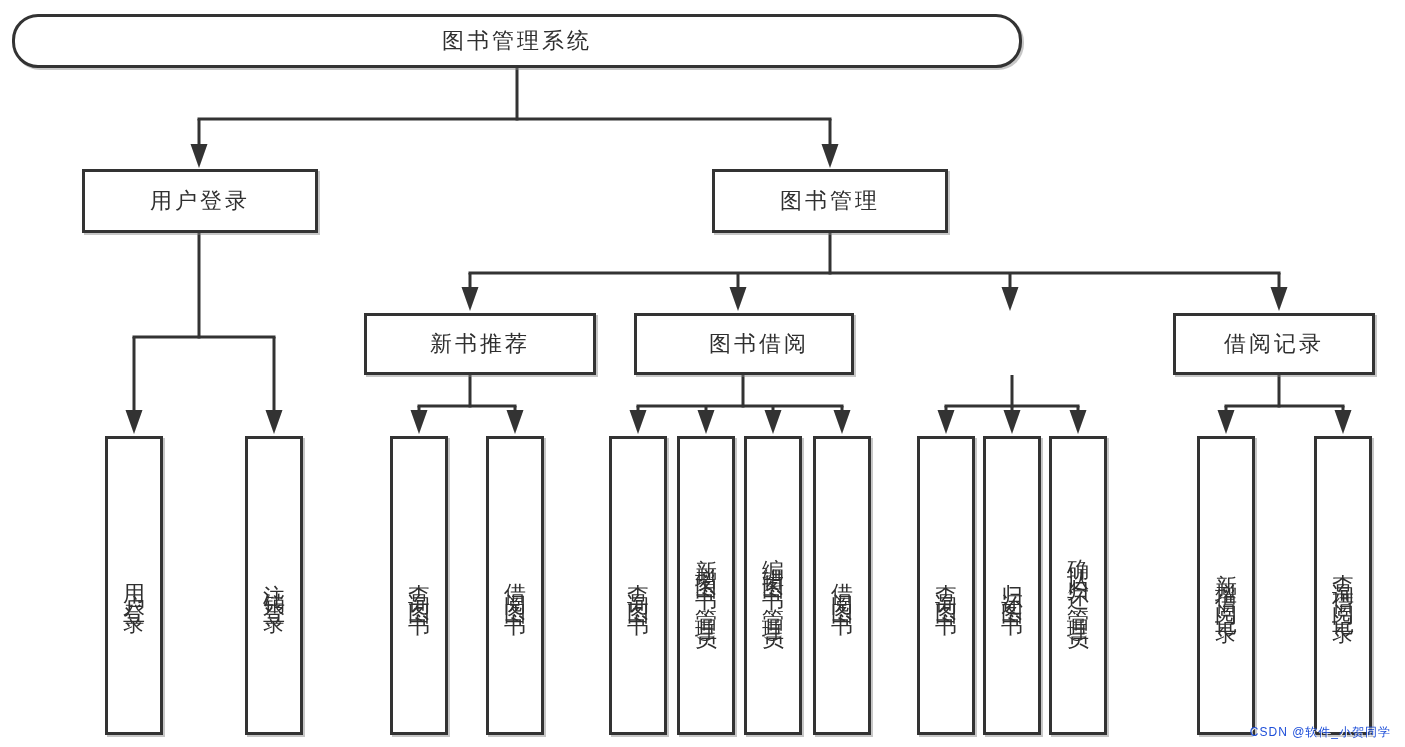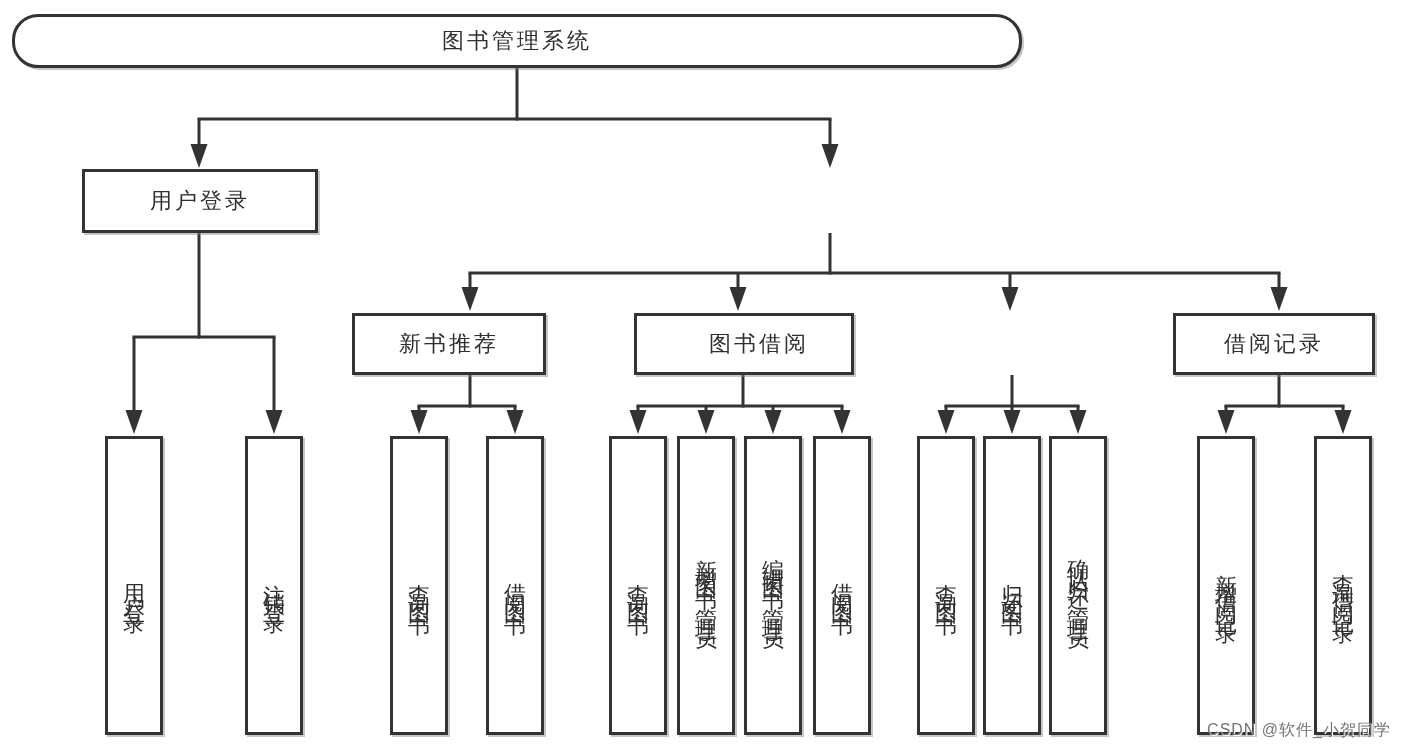--- a/index.html
+++ b/index.html
@@ -17,21 +17,21 @@
   .root-box{left:12px;top:14px;width:1010px;height:54px;border-radius:26px;}
   .l2-box{top:169px;width:236px;height:64px;}
   .l3-box{top:313px;height:62px;}
   .leaf{top:436px;width:58px;height:299px;}
   .vtext{
     writing-mode:vertical-rl;text-orientation:mixed;
     font-size:22px;letter-spacing:10px;line-height:1;white-space:nowrap;
   }
   .watermark{
     position:absolute;right:14px;bottom:6px;z-index:3;
-    font-size:16px;letter-spacing:1px;color:#737373;
+    font-size:12px;letter-spacing:1px;color:#1d4ed8;
     text-shadow:1px 1px 0 #ffffff;white-space:nowrap;
   }
 </style>
 </head>
 <body>
 
 <div class="stage">
 
   <svg class="wires" width="1405" height="747" viewBox="0 0 1405 747" aria-hidden="true">
     <g stroke="#333333" stroke-width="3" fill="none">
@@ -102,22 +102,25 @@
     </g>
   </svg>
 
   <div class="box root-box">
     <span class="hlabel">图书管理系统</span>
   </div>
 
   <div class="box l2-box" style="left:82px;">
     <span class="hlabel">用户登录</span>
   </div>
+  <div class="box l2-box" style="left:712px;">
+    <span class="hlabel">图书管理</span>
+  </div>
 
-  <div class="box l3-box" style="left:352px;width:194px;">
+  <div class="box l3-box" style="left:364px;width:232px;">
     <span class="hlabel">新书推荐</span>
   </div>
   <div class="box l3-box" style="left:634px;width:220px;padding-left:30px;">
     <span class="hlabel">图书借阅</span>
   </div>
   <div class="box l3-box" style="left:1173px;width:202px;">
     <span class="hlabel">借阅记录</span>
   </div>
 
   <div class="box leaf" style="left:105px;">

